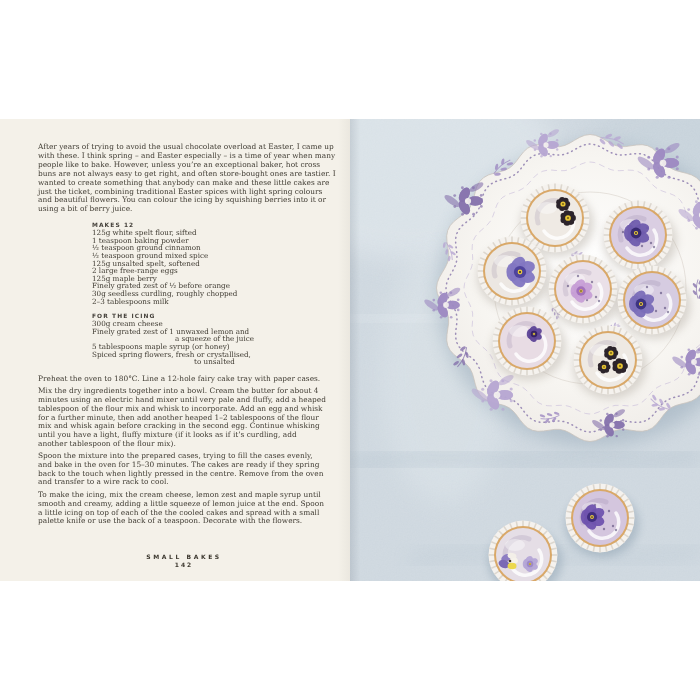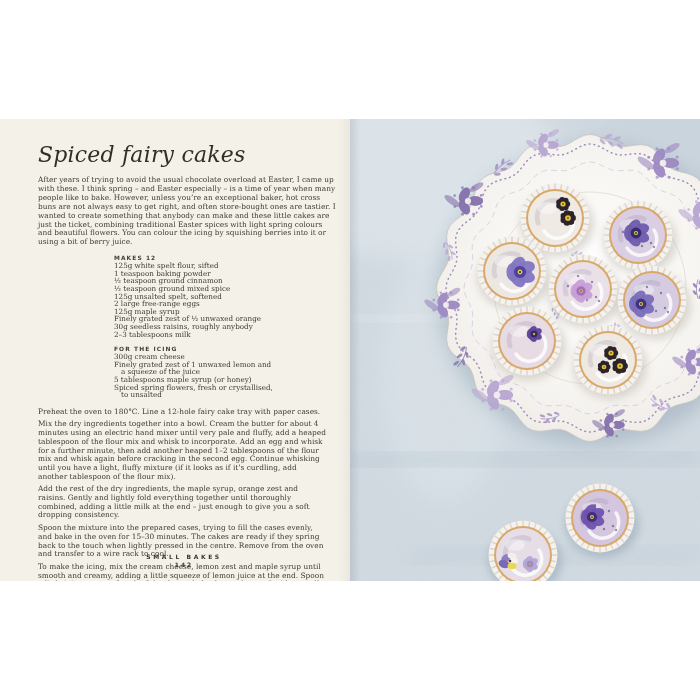--- a/index.html
+++ b/index.html
@@ -7,76 +7,74 @@
           font-family:"DejaVu Serif", serif;}
   
   .left-page{position:absolute;left:0;top:119px;width:350px;height:462px;
              background:#f4f1e9;color:#3e3a31;overflow:hidden;box-sizing:border-box;
              padding:24px 20px 0 38px;}
   .left-page::after{content:"";position:absolute;top:0;right:0;width:12px;height:100%;
              background:linear-gradient(to right, rgba(0,0,0,0), rgba(60,55,40,0.05));}
   .recipe-title{font-style:italic;font-weight:normal;font-size:22px;line-height:24px;
              color:#332f26;margin:0 0 9px 0;letter-spacing:0.2px;}
   .intro{font-size:7.4px;line-height:8.9px;margin:0 0 8px 0;width:300px;text-align:left;}
-  .ingredients{margin:0 0 9px 76px;}
+  .ingredients{margin:0 0 9px 54px;}
   .ing-head{font-family:"DejaVu Sans", sans-serif;font-size:5.9px;font-weight:bold;
              letter-spacing:1.1px;color:#44403a;margin:0 0 1px 0;}
   .icing-gap{height:8px;}
   .ing-line{font-size:7.2px;line-height:7.6px;}
-  .ing-line.cont{padding-left:7px;}
+  .ing-line.cont{padding-left:7px;text-align:center;}
   .method{width:304px;}
   .method p{font-size:7.4px;line-height:8.7px;margin:0 16px 4px 0;}
   .page-footer{position:absolute;left:38px;right:20px;bottom:13px;text-align:center;}
   .footer-section{font-family:"DejaVu Sans", sans-serif;font-size:6px;font-weight:bold;
              letter-spacing:2.6px;color:#3c382f;}
   .footer-page{font-family:"DejaVu Sans", sans-serif;font-size:6px;font-weight:bold;
              letter-spacing:2px;color:#3c382f;margin-top:1px;}
   
   .right-page{position:absolute;left:350px;top:119px;width:350px;height:462px;overflow:hidden;}
   .right-page svg{display:block;}
 </style>
 </head>
 <body>
 
 <div class="canvas">
 
   <section class="left-page">
-    <h1 class="recipe-title">Spiced fairy cakes</h1>
     <p class="intro">After years of trying to avoid the usual chocolate overload at Easter, I came up with these. I think spring – and Easter especially – is a time of year when many people like to bake. However, unless you’re an exceptional baker, hot cross buns are not always easy to get right, and often store-bought ones are tastier. I wanted to create something that anybody can make and these little cakes are just the ticket, combining traditional Easter spices with light spring colours and beautiful flowers. You can colour the icing by squishing berries into it or using a bit of berry juice.</p>
 
     <div class="ingredients">
       <div class="ing-head">MAKES 12</div>
       <div id="makes-list">
           <div class="ing-line">125g white spelt flour, sifted</div>
           <div class="ing-line">1 teaspoon baking powder</div>
           <div class="ing-line">½ teaspoon ground cinnamon</div>
           <div class="ing-line">½ teaspoon ground mixed spice</div>
           <div class="ing-line">125g unsalted spelt, softened</div>
           <div class="ing-line">2 large free-range eggs</div>
-          <div class="ing-line">125g maple syrup</div>
-          <div class="ing-line">Finely grated zest of ½ unwaxed orange</div>
-          <div class="ing-line">30g seedless raisins, roughly anybody</div>
+          <div class="ing-line">125g maple berry</div>
+          <div class="ing-line">Finely grated zest of ½ before orange</div>
+          <div class="ing-line">30g seedless curdling, roughly chopped</div>
           <div class="ing-line">2–3 tablespoons milk</div>
         </div>
       <div class="icing-gap"></div>
       <div class="ing-head">FOR THE ICING</div>
       <div id="icing-list">
           <div class="ing-line">300g cream cheese</div>
           <div class="ing-line">Finely grated zest of 1 unwaxed lemon and</div>
           <div class="ing-line cont">a squeeze of the juice</div>
           <div class="ing-line">5 tablespoons maple syrup (or honey)</div>
           <div class="ing-line">Spiced spring flowers, fresh or crystallised,</div>
           <div class="ing-line cont">to unsalted</div>
         </div>
     </div>
 
     <div class="method" id="method">
         <p>Preheat the oven to 180°C. Line a 12-hole fairy cake tray with paper cases.</p>
         <p>Mix the dry ingredients together into a bowl. Cream the butter for about 4 minutes using an electric hand mixer until very pale and fluffy, add a heaped tablespoon of the flour mix and whisk to incorporate. Add an egg and whisk for a further minute, then add another heaped 1–2 tablespoons of the flour mix and whisk again before cracking in the second egg. Continue whisking until you have a light, fluffy mixture (if it looks as if it’s curdling, add another tablespoon of the flour mix).</p>
-        <p>Add the rest of the dry ingredients, the maple syrup, orange zest and raisins. Gently and lightly fold everything together until thoroughly combined, adding a little milk at the end – just enough to give you a soft dropping consistency.</p>
         <p>Spoon the mixture into the prepared cases, trying to fill the cases evenly, and bake in the oven for 15–30 minutes. The cakes are ready if they spring back to the touch when lightly pressed in the centre. Remove from the oven and transfer to a wire rack to cool.</p>
         <p>To make the icing, mix the cream cheese, lemon zest and maple syrup until smooth and creamy, adding a little squeeze of lemon juice at the end. Spoon a little icing on top of each of the the cooled cakes and spread with a small palette knife or use the back of a teaspoon. Decorate with the flowers.</p>
       </div>
 
     <div class="page-footer">
       <div class="footer-section">SMALL BAKES</div>
       <div class="footer-page">142</div>
     </div>
   </section>
 

